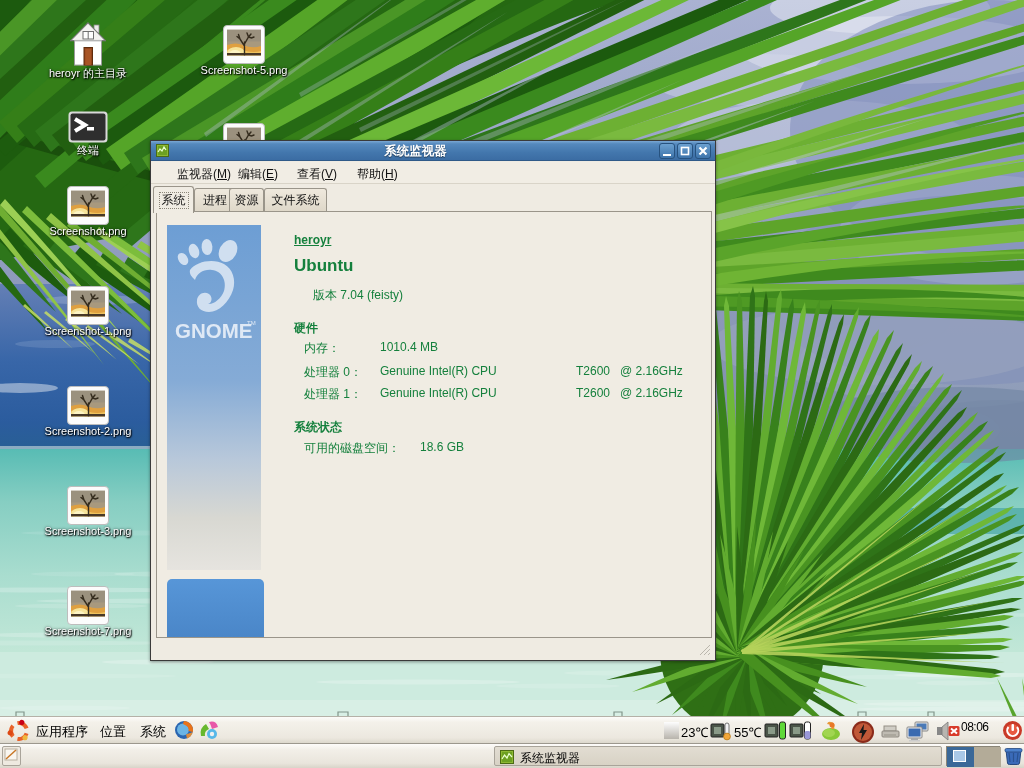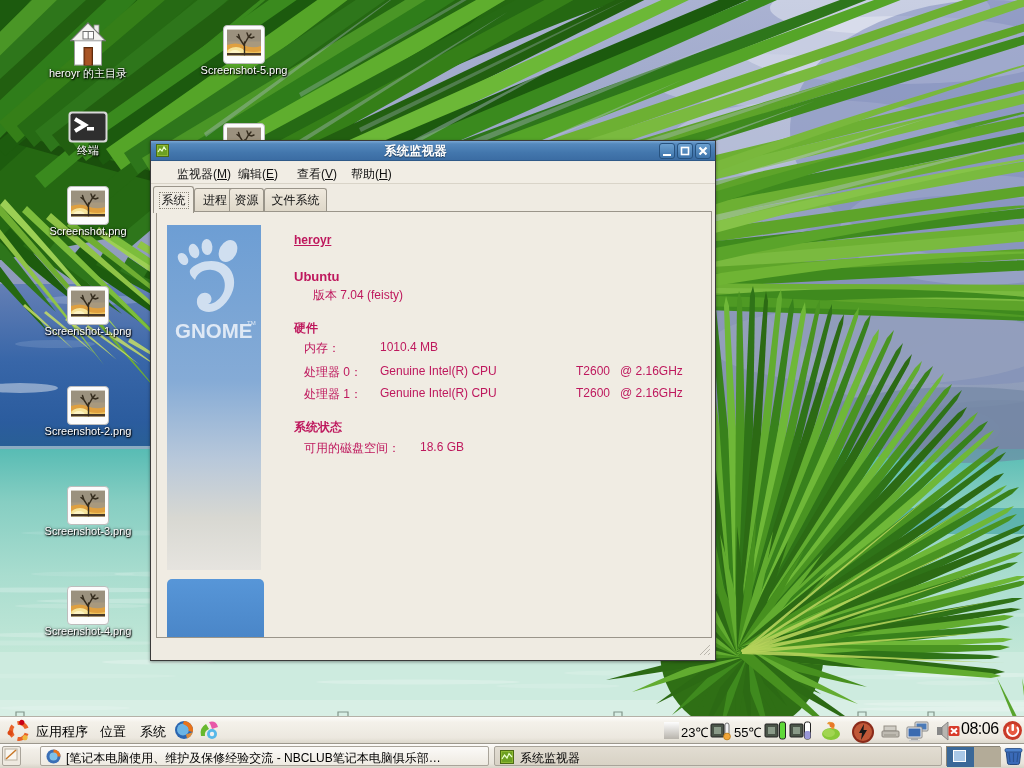--- a/index.html
+++ b/index.html
@@ -29,21 +29,21 @@
   border:1px solid #9a958a; border-bottom:none; border-radius:3px 3px 0 0;
   font-size:12px; color:#111; text-align:center; padding-top:3px; }
 .tab.active { top:1px; height:27px; background:#f0ece3; z-index:3; padding-top:5px; }
 #pane { position:absolute; left:5px; top:70px; width:556px; height:427px;
   background:#f0ece3; border:1px solid #9a958a; }
 #sidebar { position:absolute; left:10px; top:13px; width:94px; height:345px;
   background:linear-gradient(#6d9ed4 0%, #85abd6 45%, #b8c8da 68%, #d8d8d2 85%, #e6e4df 100%); }
 #sideblock { position:absolute; left:10px; top:367px; width:97px; height:58px;
   background:linear-gradient(#5796d8,#4a86c8); border-radius:5px 5px 0 0; }
 #statusbar { position:absolute; left:0; bottom:0; width:100%; height:21px; background:#efebe2; }
-.sysline { position:absolute; font-size:12px; color:#be185d; white-space:pre; }
+.sysline { position:absolute; font-size:12px; color:#15803d; white-space:pre; }
 .b { font-weight:bold; }
 
 #panel1 { position:absolute; left:0; top:716px; width:1024px; height:27px;
   background:linear-gradient(#fdfcfa 0%, #f4f1ea 20%, #ece8df 80%, #dcd8cd 100%);
   border-top:1px solid #b5b1a7; font-size:13px; color:#000; }
 #panel2 { position:absolute; left:0; top:743px; width:1024px; height:25px;
   background:linear-gradient(#fdfcfa 0%, #f2efe8 25%, #e9e5dc 80%, #d8d4c9 100%);
   border-top:1px solid #9c988e; font-size:12px; color:#000; }
 .task { position:absolute; top:2px; height:20px; border:1px solid #a9a49a; border-radius:2px;
   background:linear-gradient(#fbfaf8,#eeeae1); font-size:12px; color:#000; overflow:hidden; white-space:nowrap; }
@@ -459,21 +459,21 @@
 <div class="dicon" style="left:40px; top:486px;">
   <svg width="42" height="39" viewBox="0 0 42 39" style="display:block; margin:0 auto">
       <use href="#shoticon"></use>
     </svg>
   <div class="dlabel">Screenshot-3.png</div>
 </div>
 <div class="dicon" style="left:40px; top:586px;">
   <svg width="42" height="39" viewBox="0 0 42 39" style="display:block; margin:0 auto">
       <use href="#shoticon"></use>
     </svg>
-  <div class="dlabel">Screenshot-4.png</div>
+  <div class="dlabel">Screenshot-7.png</div>
 </div>
 <div id="win">
  <div id="titlebar">
   <svg width="13" height="13" style="position:absolute;left:5px;top:3px">
     <rect x="0.5" y="0.5" width="12" height="12" fill="#8db832" stroke="#4a6b14"></rect>
     <rect x="2" y="2" width="9" height="9" fill="#6ca021"></rect>
     <path d="M2,8 L4,5 L6,7 L8,3 L10,6" stroke="#eaffd0" stroke-width="1.2" fill="none"></path>
   </svg>
   <div id="title">系统监视器</div>
   <div class="wbtn" style="right:40px"><svg width="14" height="14">
@@ -483,21 +483,21 @@
           <rect x="3.5" y="3.5" width="7" height="7" fill="none" stroke="#fff" stroke-width="1.6"></rect>
         </svg></div>
   <div class="wbtn" style="right:4px"><svg width="14" height="14">
           <path d="M3.5,3.5 L10.5,10.5 M10.5,3.5 L3.5,10.5" stroke="#fff" stroke-width="2.2"></path>
         </svg></div>
  </div>
  <div id="menubar">
   <span class="mitem" style="left:26px">监视器(<u>M</u>)</span>
   <span class="mitem" style="left:87px">编辑(<u>E</u>)</span>
   <span class="mitem" style="left:146px">查看(<u>V</u>)</span>
-  <span class="mitem" style="left:200px">帮助(<u>H</u>)</span>
+  <span class="mitem" style="left:206px">帮助(<u>H</u>)</span>
  </div>
  <div id="tabstrip">
   <div class="tab active" style="left:2px; width:41px"><span style="border:1px dotted #8a8578; padding:0 2px 1px 2px">系统</span></div>
   <div class="tab" style="left:43px; width:42px">进程</div>
   <div class="tab" style="left:78px; width:35px">资源</div>
   <div class="tab" style="left:113px; width:63px">文件系统</div>
  </div>
  <div id="pane">
   <div id="sidebar">
    <svg width="94" height="345" viewBox="0 0 94 345">
@@ -507,21 +507,21 @@
       <ellipse cx="40" cy="22" rx="5.4" ry="8" transform="rotate(-4 40 22)"></ellipse>
       <ellipse cx="61" cy="26" rx="8.6" ry="11.6" transform="rotate(28 61 26)"></ellipse>
       <path d="M23,45 C29,36 47,33 57,39 C66,44 69,55 66,65 C62,77 52,87 42,87 C34,87 29,82 30,75 C31,69 37,66 42,69 C46,72 45,78 41,79 C46,80 54,74 57,66 C60,56 55,46 45,45 C37,44 30,48 28,55 C25,52 22,49 23,45 Z"></path>
     </g>
     <text x="8" y="113" font-family="Liberation Sans, sans-serif" font-size="20.5" font-weight="bold" fill="#dfe9f5">GNOME</text>
     <text x="80" y="100" font-family="Liberation Sans, sans-serif" font-size="6" fill="#dfe9f5">TM</text>
    </svg>
   </div>
   <div id="sideblock"></div>
   <div class="sysline b" style="left:137px; top:21px; text-decoration:underline">heroyr</div>
-  <div class="sysline b" style="left:137px; top:57px; font-size:13px">Ubuntu</div>
+  <div class="sysline b" style="left:137px; top:44px; font-size:17px">Ubuntu</div>
   <div class="sysline" style="left:156px; top:75px">版本 7.04 (feisty)</div>
   <div class="sysline b" style="left:137px; top:108px">硬件</div>
   <div class="sysline" style="left:147px; top:128px">内存：</div>
   <div class="sysline" style="left:223px; top:128px">1010.4 MB</div>
   <div class="sysline" style="left:147px; top:152px">处理器 0：</div>
   <div class="sysline" style="left:223px; top:152px">Genuine Intel(R) CPU</div>
   <div class="sysline" style="left:419px; top:152px">T2600</div>
   <div class="sysline" style="left:463px; top:152px">@ 2.16GHz</div>
   <div class="sysline" style="left:147px; top:174px">处理器 1：</div>
   <div class="sysline" style="left:223px; top:174px">Genuine Intel(R) CPU</div>
@@ -608,42 +608,34 @@
   <rect x="2.5" y="8.5" width="12" height="8" fill="#3a6ab0"></rect>
   <rect x="5" y="18" width="7" height="2" fill="#aaa"></rect>
   <rect x="3" y="20" width="11" height="1.5" fill="#ccc"></rect>
  </svg>
  <svg width="26" height="22" style="position:absolute;left:936px;top:3px">
   <rect x="1" y="7" width="5" height="8" fill="#888"></rect>
   <path d="M6,7 L12,2 L12,20 L6,15 Z" fill="#b8b5b0" stroke="#777" stroke-width="0.8"></path>
   <rect x="12.5" y="6" width="11" height="10" rx="1.5" fill="#d83a2a"></rect>
   <path d="M15,8.5 L21,13.5 M21,8.5 L15,13.5" stroke="#fff" stroke-width="2"></path>
  </svg>
- <span style="position:absolute;left:961px;top:3px;font-size:16px;letter-spacing:-0.5px">08:06</span>
+ <span style="position:absolute;left:961px;top:3px;font-size:12px;letter-spacing:-0.5px">08:06</span>
  <svg width="21" height="21" style="position:absolute;left:1002px;top:3px">
   <circle cx="10.5" cy="10.5" r="9.5" fill="#c83a28"></circle>
   <circle cx="10.5" cy="10.5" r="6.5" fill="#e85a40"></circle>
   <rect x="9.5" y="4" width="2.5" height="7" rx="1" fill="#fff"></rect>
   <path d="M6.5,7 A5.5,5.5 0 1 0 15,7" stroke="#fff" stroke-width="2" fill="none"></path>
  </svg>
 </div>
 <div id="panel2">
  <div style="position:absolute;left:2px;top:2px;width:19px;height:20px;border:1px solid #a9a49a;border-radius:2px;background:#eee9e0">
   <svg width="15" height="14" style="margin:1px">
         <rect x="1" y="1" width="12" height="11" fill="#f8f6f0" stroke="#b8b0a0"></rect>
         <path d="M2,11 L12,2" stroke="#c87828" stroke-width="1.5"></path>
       </svg>
- </div>
- <div class="task" style="left:40px;width:449px">
-  <svg width="15" height="15" style="position:absolute;left:5px;top:2px">
-   <circle cx="7.5" cy="7.5" r="7" fill="#3b6fb6"></circle>
-   <path d="M7.5,0.5 A7,7 0 0 1 14.5,7.5 L11,7.5 A3.5,3.5 0 0 0 7.5,4 Z" fill="#e8731a"></path>
-   <circle cx="7.5" cy="7.5" r="4" fill="#7fc0e8"></circle>
-  </svg>
-  <span style="position:absolute;left:25px;top:3px">[笔记本电脑使用、维护及保修经验交流 - NBCLUB笔记本电脑俱乐部…</span>
  </div>
  <div class="task" style="left:494px;width:448px;background:linear-gradient(#e2ddd2,#d8d2c5)">
   <svg width="14" height="14" style="position:absolute;left:5px;top:3px">
     <rect x="0.5" y="0.5" width="13" height="13" fill="#8db832" stroke="#4a6b14"></rect>
     <rect x="2" y="2" width="10" height="10" fill="#6ca021"></rect>
     <path d="M2,9 L4.5,5 L7,8 L9,3.5 L12,7" stroke="#eaffd0" stroke-width="1.2" fill="none"></path>
   </svg>
   <span style="position:absolute;left:25px;top:3px">系统监视器</span>
  </div>
  <div style="position:absolute;left:946px;top:2px;width:54px;height:20px;border:1px solid #8a8578">

